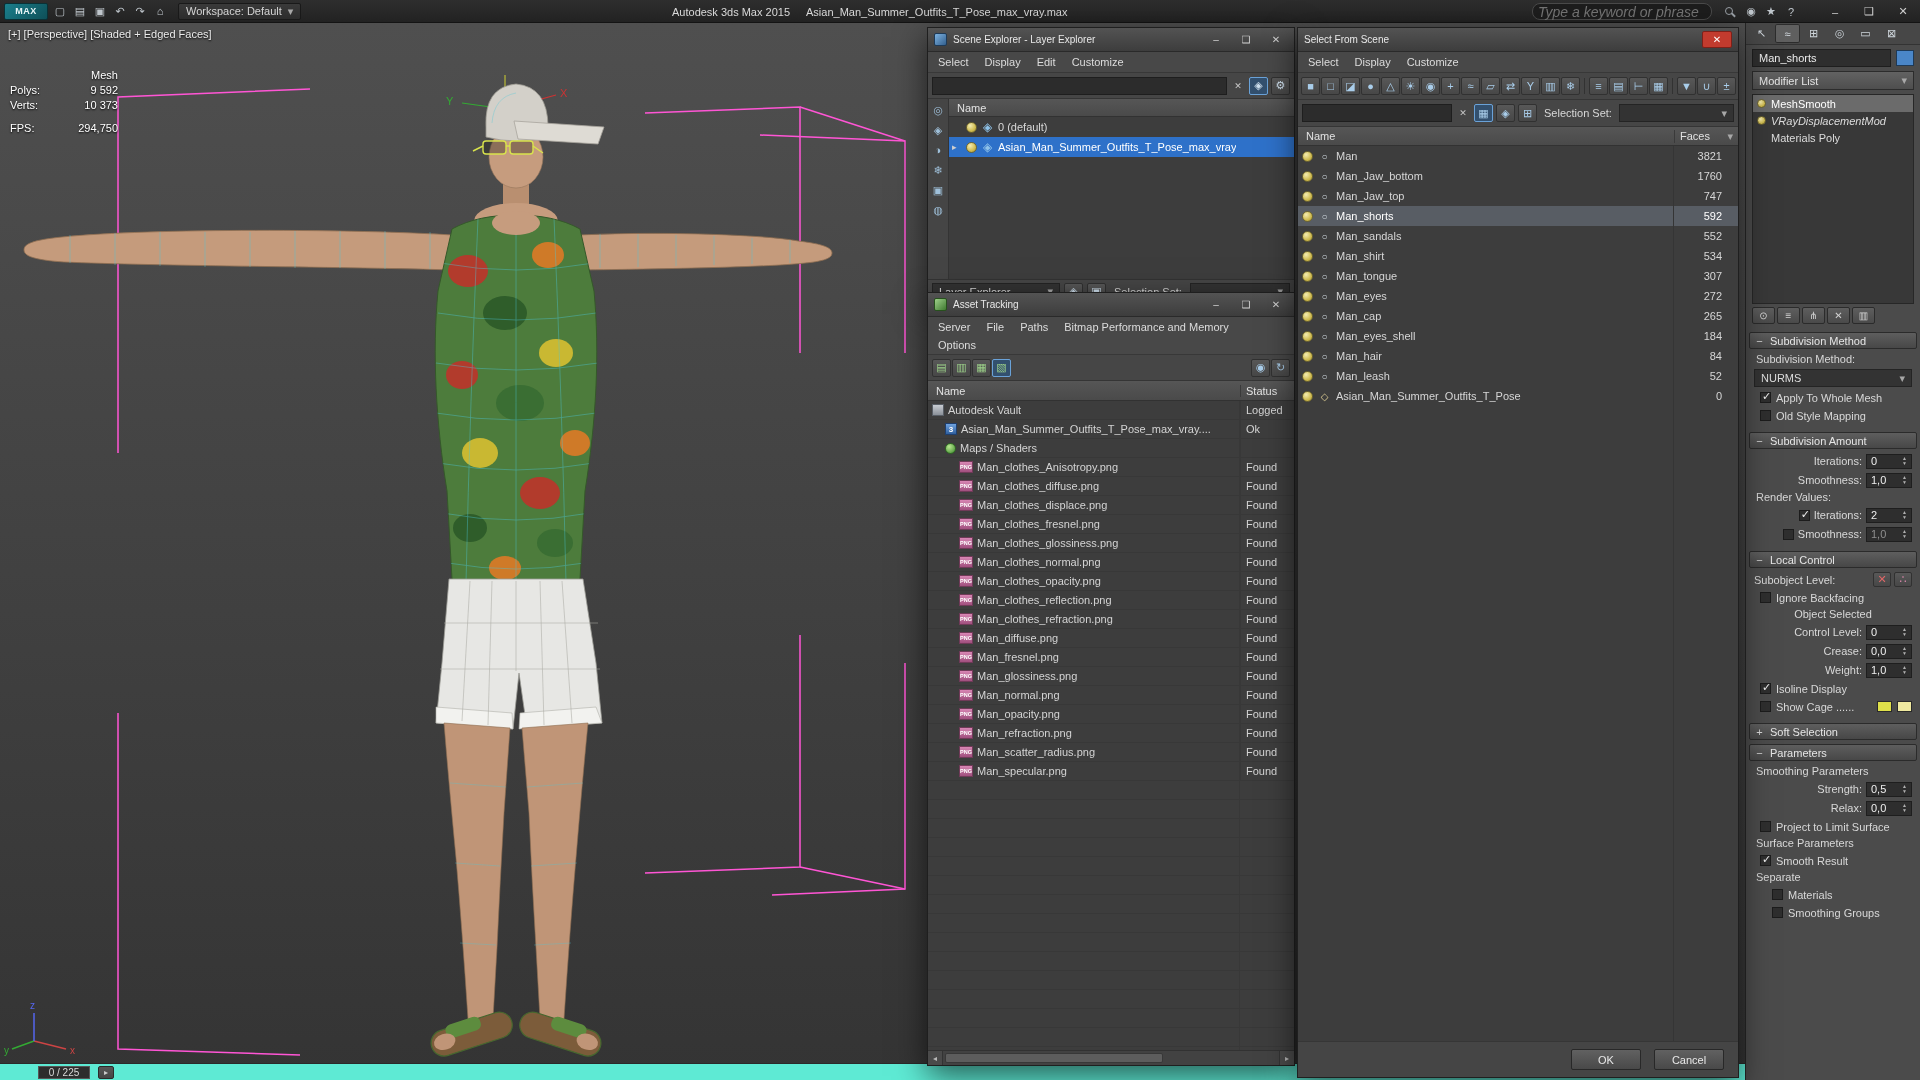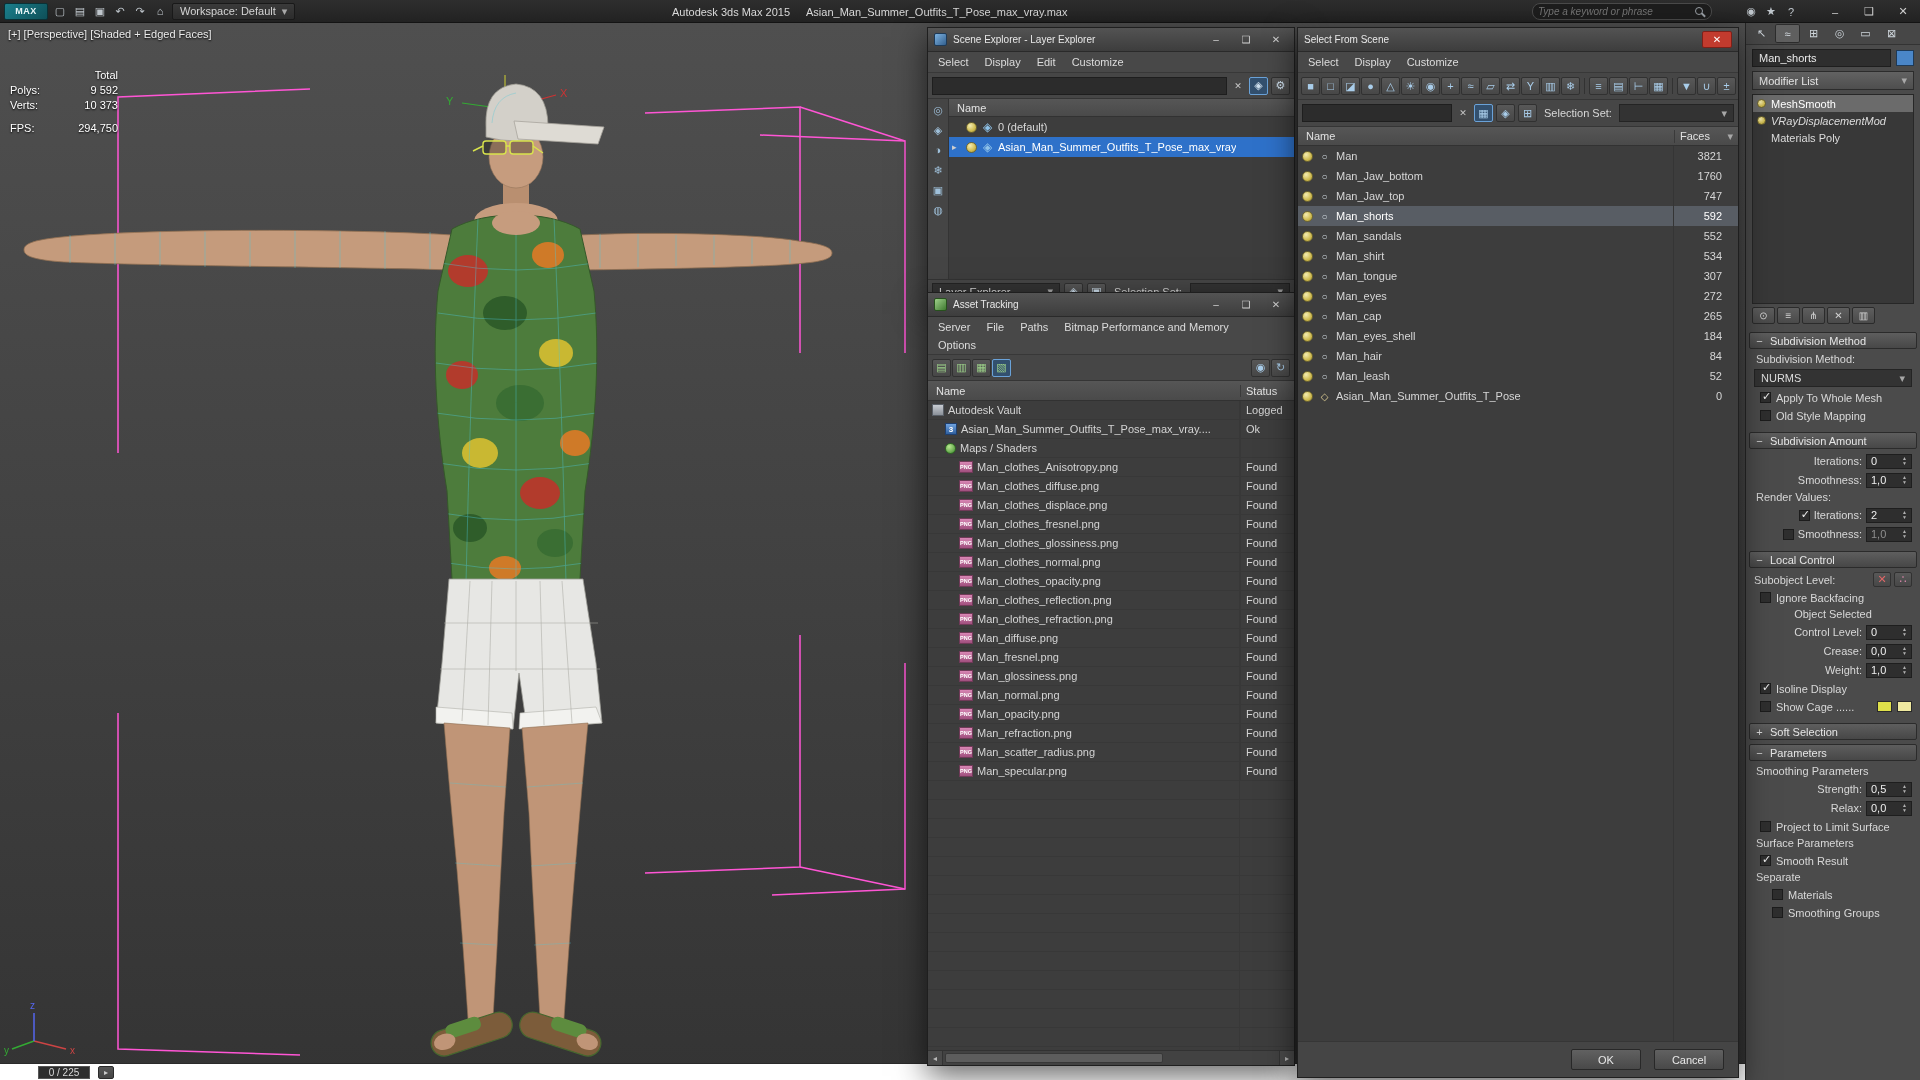--- a/index.html
+++ b/index.html
@@ -10,45 +10,45 @@
 
   
   #titlebar{position:absolute;left:0;top:0;right:0;height:23px;background:linear-gradient(#2e2e2e,#222);
     display:flex;align-items:center;gap:3px;padding:0 4px;color:#cfcfcf;z-index:50;border-bottom:1px solid #141414}
   .logo{width:44px;height:17px;background:linear-gradient(135deg,#1b7f8c,#0e4f58);border:1px solid #0a3136;
     display:flex;align-items:center;justify-content:center;border-radius:2px}
   .logo-m{color:#eaf6f8;font-size:9px;font-weight:bold;letter-spacing:.5px}
   .qat,.tb-right{display:flex;gap:2px;align-items:center}
   .tb-ic{width:18px;height:17px;display:inline-flex;align-items:center;justify-content:center;color:#bfc6cc;
     font-size:11px;border-radius:2px}
-  .workspace{margin-left:0;height:17px;display:flex;align-items:center;gap:6px;padding:0 7px;
+  .workspace{margin-left:6px;height:17px;display:flex;align-items:center;gap:6px;padding:0 7px;
     background:linear-gradient(#3a3a3a,#2c2c2c);border:1px solid #191919;border-radius:2px;color:#d4d4d4}
   .title-center{position:absolute;left:672px;top:0;height:23px;display:flex;align-items:center;gap:16px;color:#d9d9d9}
   .tb-search{position:absolute;right:208px;top:3px;width:180px;height:17px;background:#1d1d1d;
     border:1px solid #4a4a4a;border-radius:8px;display:flex;align-items:center;padding:0 5px;gap:4px}
-  .tb-search input{flex:1;background:transparent;border:none;outline:none;color:#bbb;font-size:10px;
+  .tb-search input{flex:1;background:transparent;border:none;outline:none;color:#bbb;font-size:14px;
     font-style:italic;font-family:inherit}
   .mag{width:12px;height:12px;position:relative;flex:none}
   .mag::before{content:"";position:absolute;width:6px;height:6px;border:1.5px solid #9aa0a6;border-radius:50%;left:1px;top:1px}
   .mag::after{content:"";position:absolute;width:5px;height:1.5px;background:#9aa0a6;transform:rotate(45deg);left:7px;top:8px}
   .tb-right{position:absolute;right:120px;top:3px}
   .win-ctrl{position:absolute;right:0;top:0;height:23px;display:flex}
   .wc{width:34px;height:23px;display:flex;align-items:center;justify-content:center;color:#cfcfcf;font-size:11px}
   .wc-min::before{content:"–"} .wc-max::before{content:"❑"} .wc-close::before{content:"✕"}
   .dda{margin-left:auto;color:#a8a8a8} .dda::before{content:"▾"}
 
   
   #viewport{position:absolute;left:0;top:23px;width:1745px;bottom:0;overflow:hidden}
   #vp-canvas{position:absolute;left:0;top:0;width:100%;height:100%;display:block}
   .vp-label{position:absolute;left:8px;top:5px;color:#ececec;font-size:11px;text-shadow:0 1px 2px #000}
   .vp-stats{position:absolute;left:10px;top:46px;display:grid;grid-template-columns:46px 62px;
     row-gap:3px;color:#fff;font-size:11px;text-shadow:0 1px 2px #000}
   .st-lbl{text-align:left}.st-val{text-align:right}
   .st-fps{margin-top:8px}
-  .vp-bottom{position:absolute;left:0;right:0;bottom:0;height:17px;background:#ffffff;border-top:1px solid #2a2a2a;
+  .vp-bottom{position:absolute;left:0;right:0;bottom:0;height:17px;background:#5eead4;border-top:1px solid #2a2a2a;
     display:flex;align-items:center;gap:8px;padding-left:38px}
   .frame-box{min-width:52px;height:13px;line-height:12px;background:#2d2d2d;border:1px solid #565656;
     padding:0 8px;color:#d8d8d8;font-size:10px;text-align:center}
   .frame-btn{width:16px;height:13px;background:linear-gradient(#575757,#454545);border:1px solid #2b2b2b;
     display:flex;align-items:center;justify-content:center;color:#ccc;font-size:8px;border-radius:2px}
   .frame-btn::before{content:"▸"}
 
   
   .window{position:absolute;background:#454545;border:1px solid #1f1f1f;z-index:60;display:flex;flex-direction:column;
     box-shadow:0 10px 30px rgba(0,0,0,.6)}
@@ -424,21 +424,21 @@
         <line x1="34" y1="1018" x2="12" y2="1026" stroke="#33aa33" stroke-width="1.5"></line>
           <text x="4" y="1031" fill="#33aa33">y</text>
         <line x1="34" y1="1018" x2="34" y2="990" stroke="#5566ee" stroke-width="1.5"></line>
           <text x="30" y="986" fill="#5566ee">z</text>
       </g>
     </svg>
 
     <div class="vp-label">[+] [Perspective] [Shaded + Edged Faces]</div>
     <div class="vp-stats">
       <span class="st-lbl"></span>
-        <span class="st-val">Total</span>
+        <span class="st-val">Mesh</span>
       <span class="st-lbl">Polys:</span>
         <span class="st-val">9 592</span>
       <span class="st-lbl">Verts:</span>
         <span class="st-val">10 373</span>
       <span class="st-lbl st-fps">FPS:</span>
         <span class="st-val st-fps">294,750</span>
     </div>
     <div class="vp-bottom">
       <span class="frame-box">0 / 225</span>
       <span class="frame-btn"></span>

